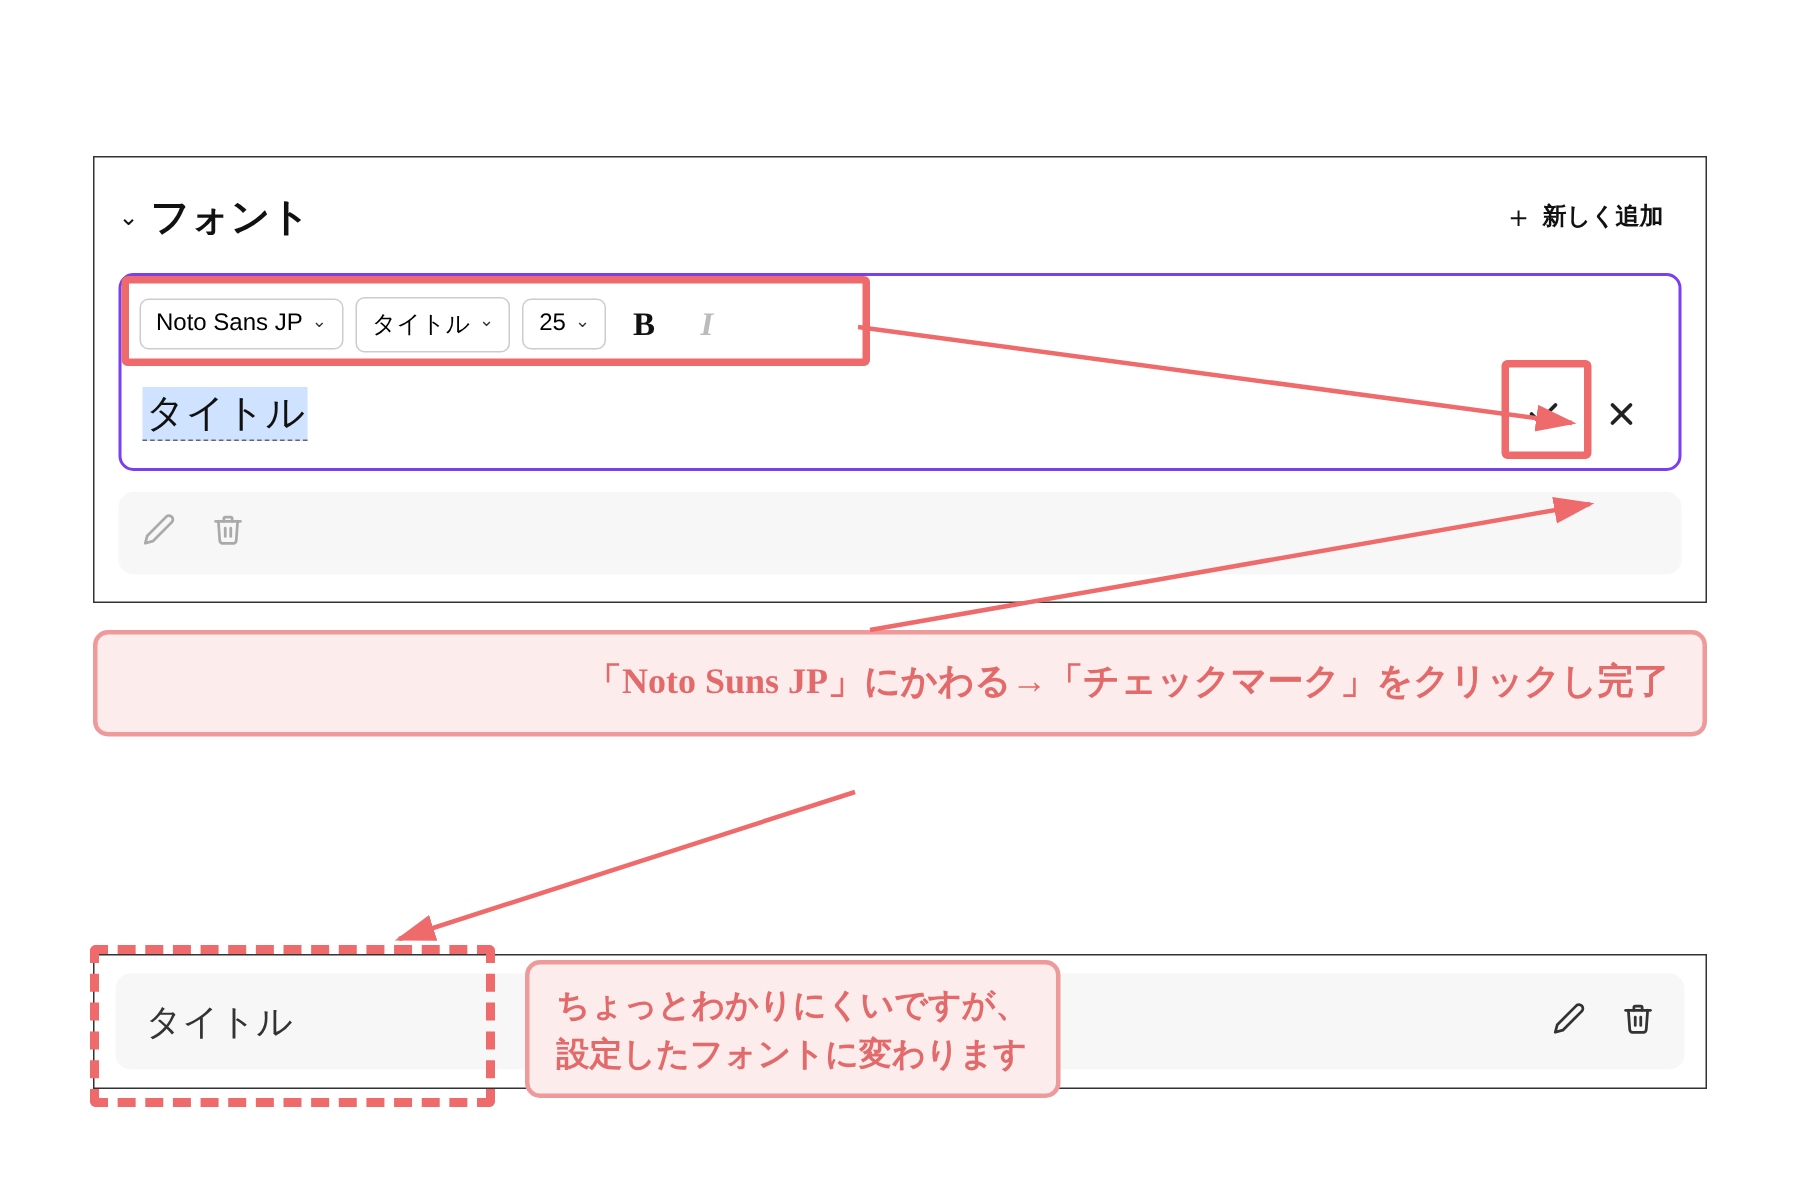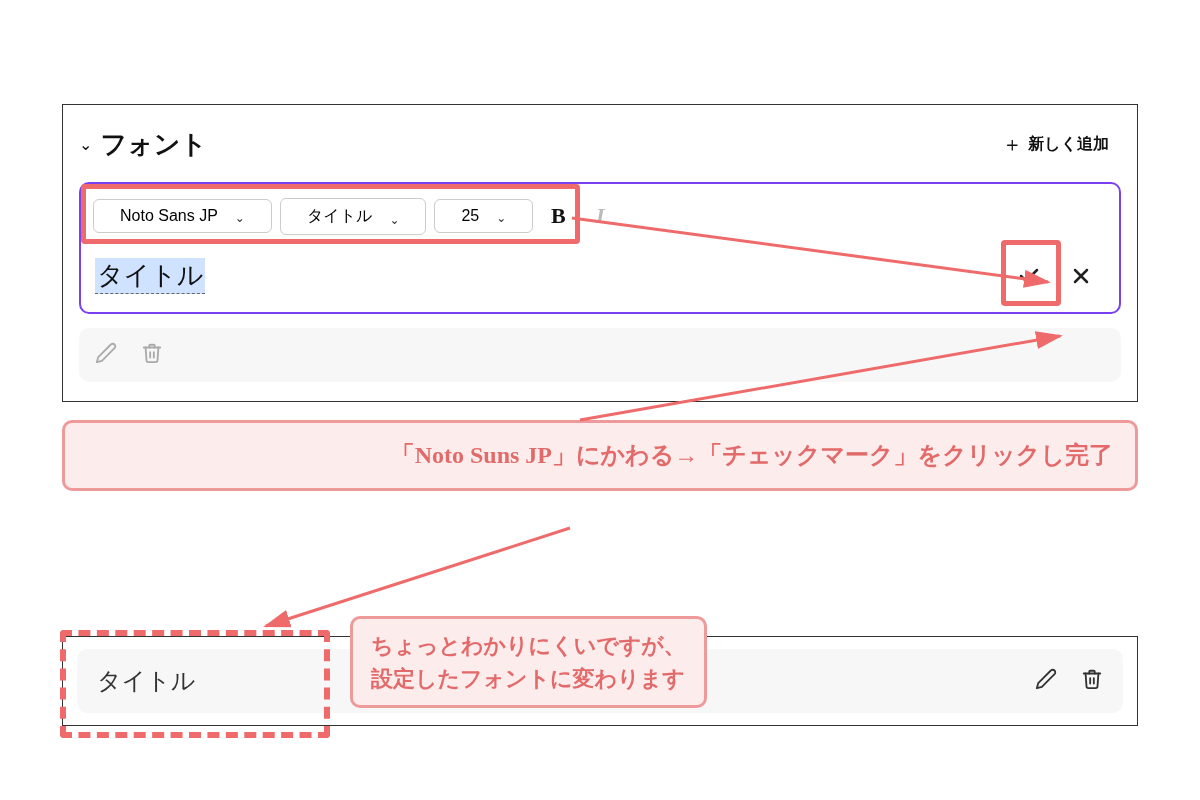--- a/index.html
+++ b/index.html
@@ -78,26 +78,26 @@
     pointer-events: none;
   }
   .toolbar {
     display: flex;
     align-items: center;
     gap: 8px;
     height: 44px;
   }
   .dropdown {
     display: flex;
-    align-items: flex-end;
-    gap: 17px;
+    align-items: flex-start;
+    gap: 6px;
     background: #fff;
     border: 1px solid #ccc;
     border-radius: 6px;
-    padding: 7px 26px;
+    padding: 7px 10px;
     font-size: 16px;
     font-weight: 500;
     cursor: pointer;
     white-space: nowrap;
   }
   .dropdown .dd-caret {
     font-size: 12px;
     color: #333;
   }
   .style-btn {
@@ -374,16 +374,16 @@
             <path d="M14 11v6"></path>
             <path d="M9 6V4a1 1 0 0 1 1-1h4a1 1 0 0 1 1 1v2"></path>
           </svg>
       </span>
     </div>
   </div>
 </div>
 
 <div class="dashed-box" style="left:60px; top:630px; width:270px; height:108px;"></div>
 
-<div class="anno-small" style="left:350px; top:616px;">
+<div class="anno-small" style="left:350px; top:640px;">
   <div>ちょっとわかりにくいですが、</div>
   <div>設定したフォントに変わります</div>
 </div>
 
 </body></html>

